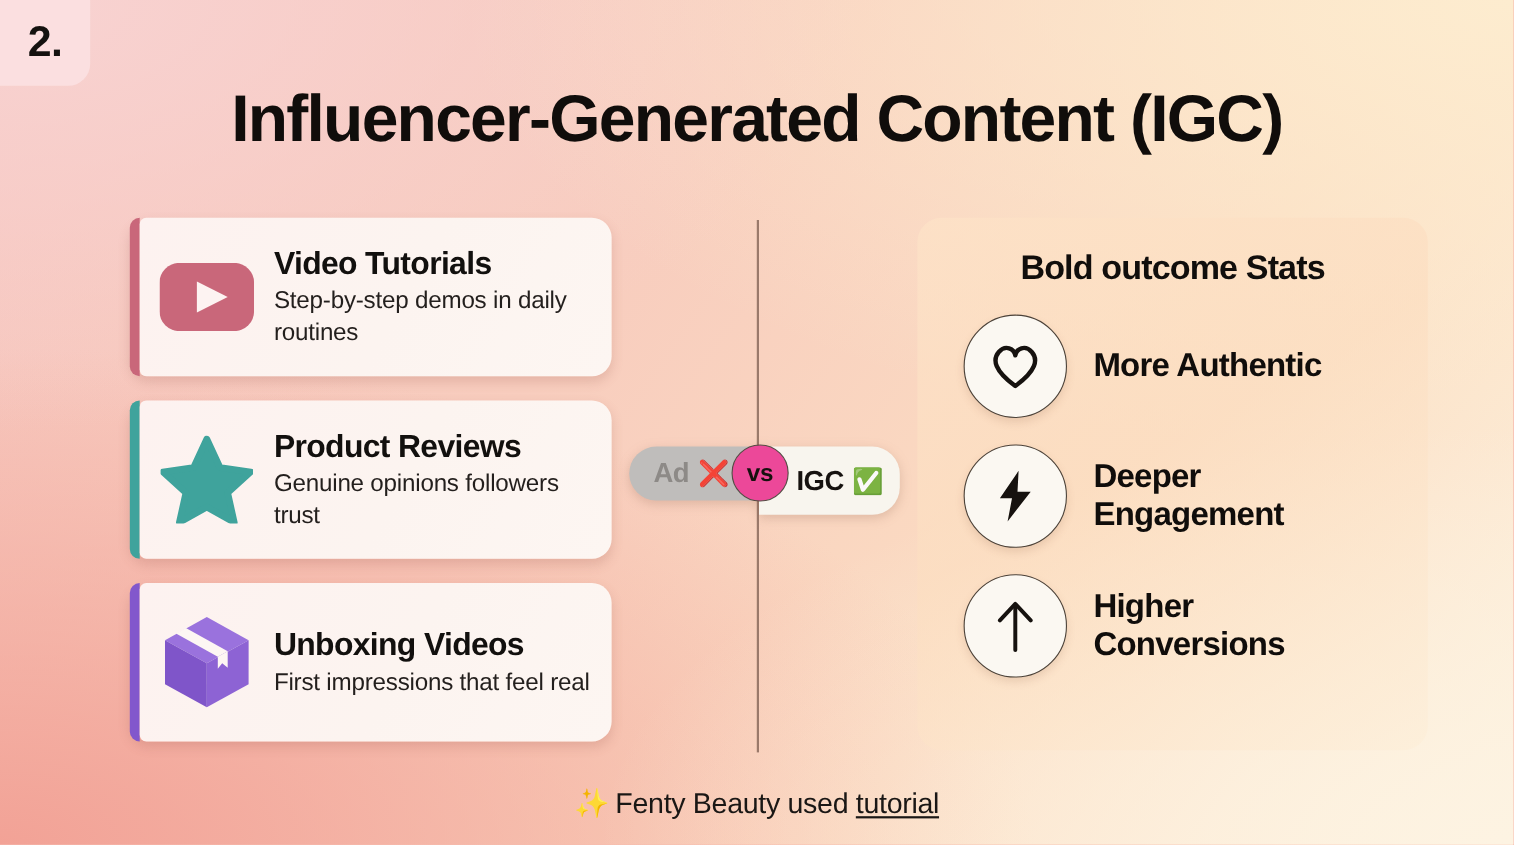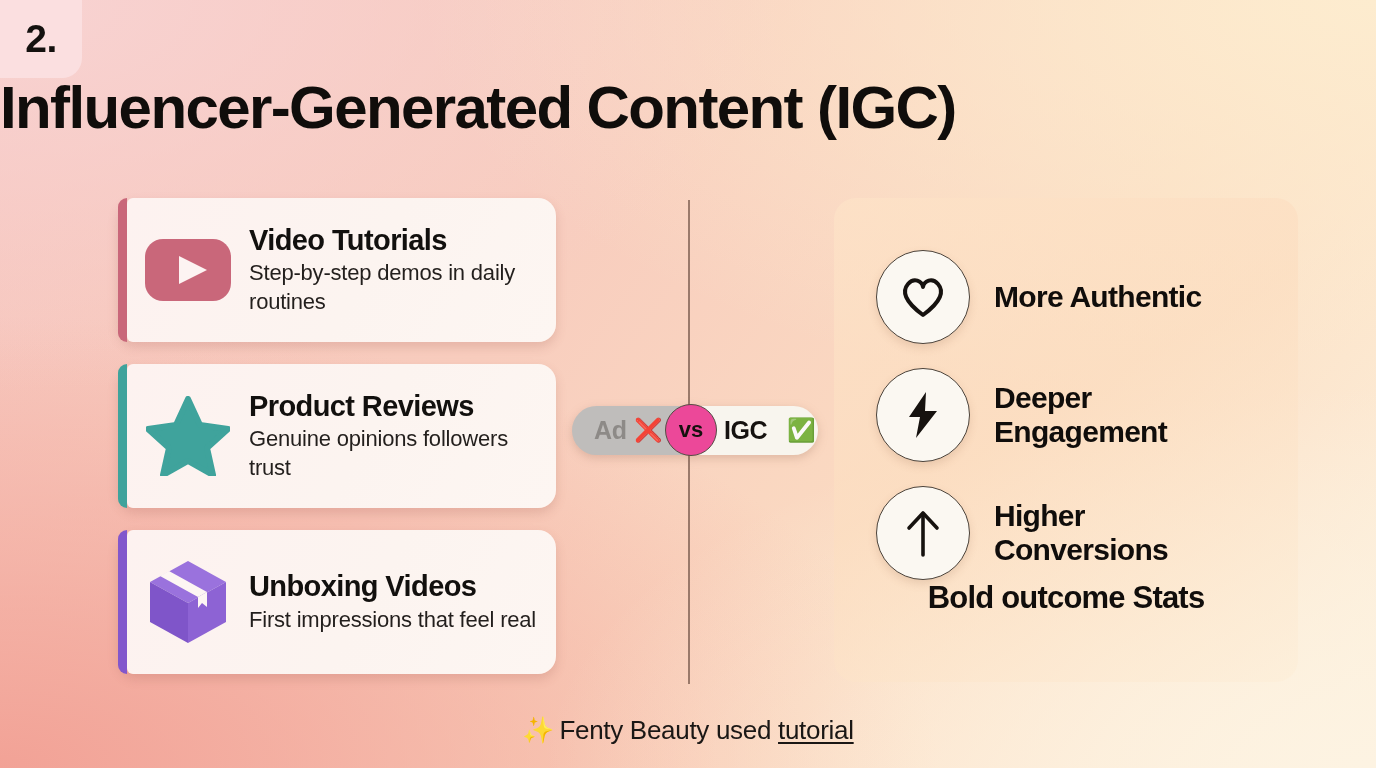--- a/index.html
+++ b/index.html
@@ -31,21 +31,21 @@
     display:flex; align-items:center; justify-content:center;
   }
   #step-badge .num {
     font-size:39px; font-weight:bold; color:#14110f;
     letter-spacing:-0.5px;
   }
 
   
   #page-title {
     position:absolute; top:76px; left:0; width:100%;
-    text-align:left;
+    text-align:center;
     font-size:60px; font-weight:bold;
     color:#100d0b;
     letter-spacing:-1.6px;
     line-height:1.05;
   }
 
   
   #left-col {
     position:absolute; left:78px; top:198px;
     width:478px;
@@ -102,24 +102,24 @@
   #vs-pill .half-left {
     position:absolute; left:0; top:0;
     width:128px; height:49px;
     background:#bfbdbb;
     border-radius:25px 0 0 25px;
     display:flex; align-items:center; gap:8px;
     padding-left:22px;
   }
   #vs-pill .half-right {
     position:absolute; right:0; top:0;
-    width:128px; height:49px;
+    width:128px; height:62px;
     background:#f8f5ee;
     border-radius:0 25px 25px 0;
-    display:flex; align-items:center; justify-content:flex-start; gap:20px;
+    display:flex; align-items:center; justify-content:flex-start; gap:8px;
     padding-left:34px;
   }
   #vs-pill .ad-label {
     font-size:25px; font-weight:bold; color:#8d8a87; letter-spacing:-0.4px;
   }
   #vs-pill .igc-label {
     font-size:25px; font-weight:bold; color:#16120f; letter-spacing:-0.4px;
   }
   #vs-pill .mark { font-size:23px; line-height:1; }
   #vs-pill .vs-circle {
@@ -246,20 +246,21 @@
     <span class="mark">❌</span>
   </div>
   <div class="half-right">
     <span class="igc-label">IGC</span>
     <span class="mark">✅</span>
   </div>
   <div class="vs-circle">vs</div>
 </div>
 
 <div id="stats-panel">
+  <div id="stats-title">Bold outcome Stats</div>
   <div id="stats-list">
 
     <div class="stat-row">
       <div class="stat-circle">
         <svg width="46" height="42" viewBox="0 0 46 42">
           <path d="M23 39 C4 25 2 15 8 8 C14 1 22 5 23 11 C24 5 32 1 38 8 C44 15 42 25 23 39 Z" fill="none" stroke="#16120f" stroke-width="4" stroke-linejoin="round"></path>
         </svg>
       </div>
       <div class="stat-label">More Authentic</div>
     </div>
@@ -277,18 +278,17 @@
       <div class="stat-circle">
         <svg width="40" height="48" viewBox="0 0 40 48">
           <line x1="20" y1="46" x2="20" y2="5" stroke="#16120f" stroke-width="3.6" stroke-linecap="round"></line>
           <polyline points="6,19 20,4 34,19" fill="none" stroke="#16120f" stroke-width="3.6" stroke-linecap="round" stroke-linejoin="round"></polyline>
         </svg>
       </div>
       <div class="stat-label">Higher Conversions</div>
     </div>
 
   </div>
-  <div id="stats-title">Bold outcome Stats</div>
 </div>
 
 <div id="footer">
   <span class="sparkle">✨</span><span>Fenty Beauty used </span><span class="link">tutorial</span>
 </div>
 
 </body></html>

